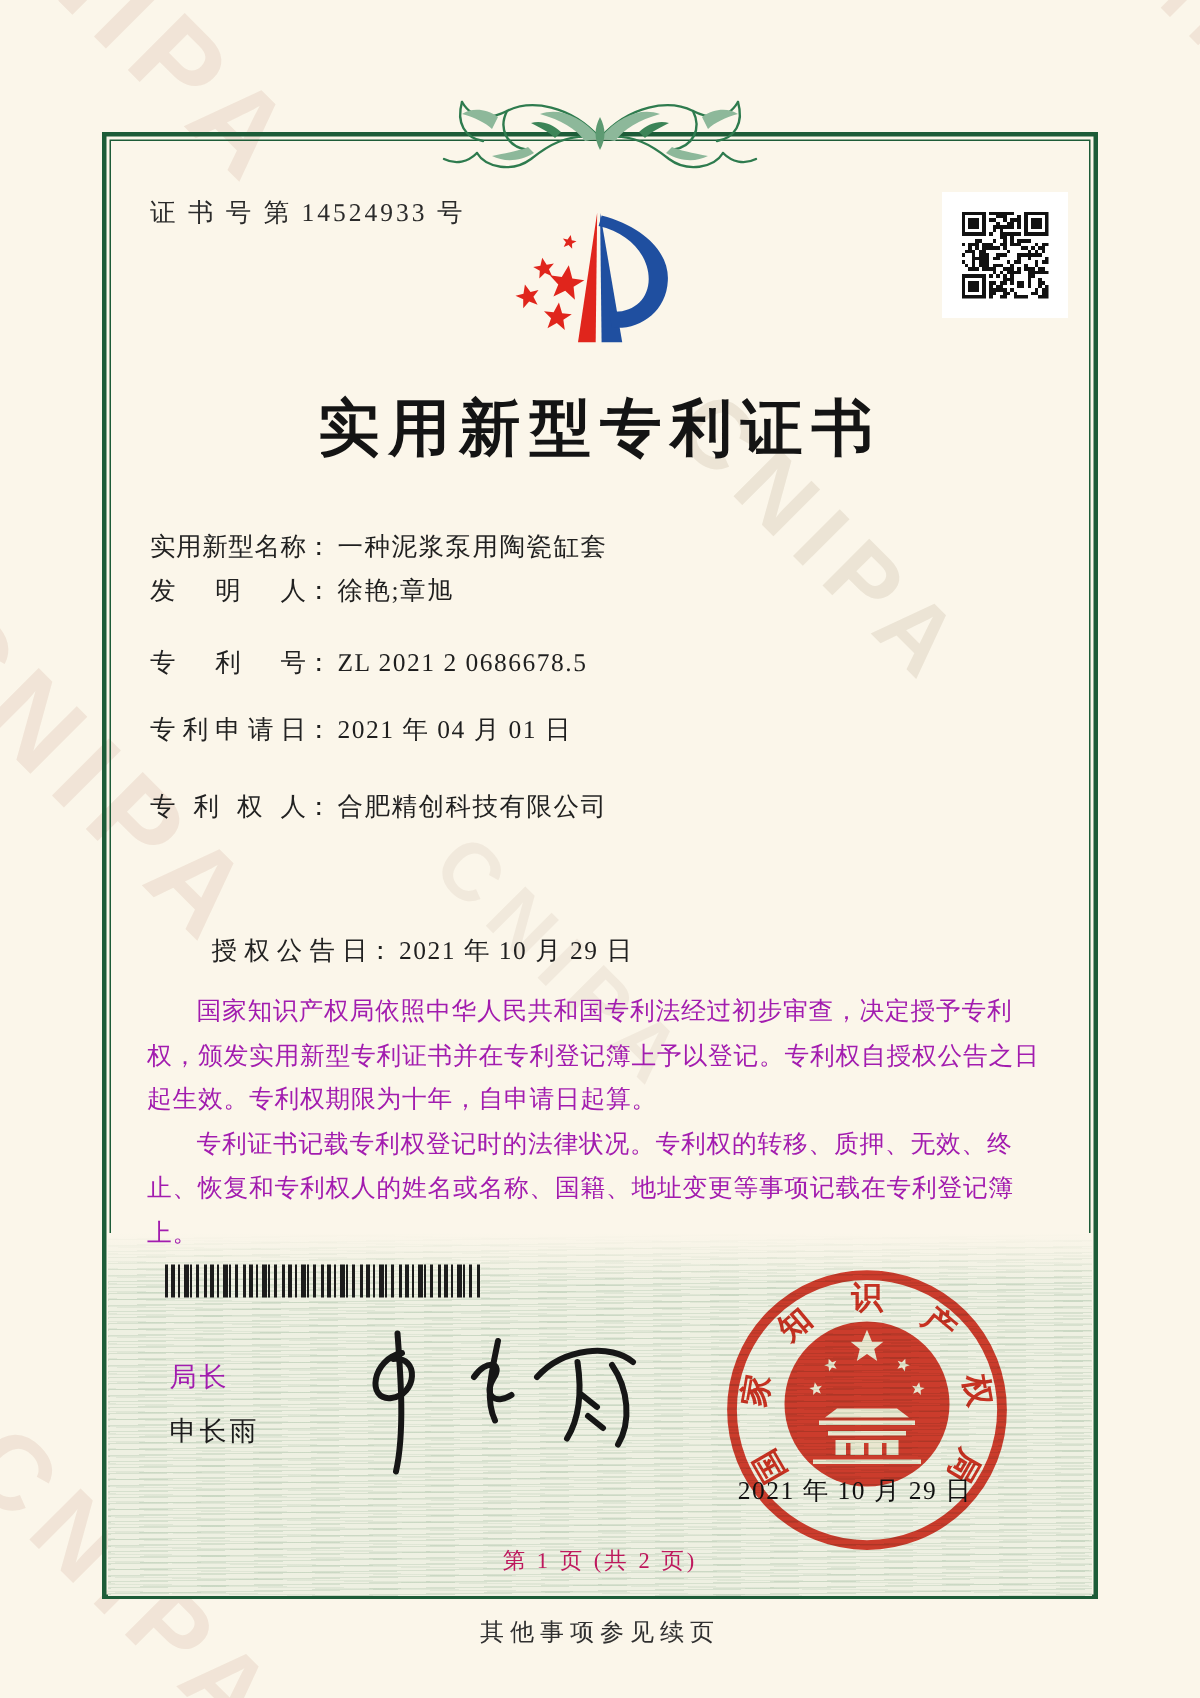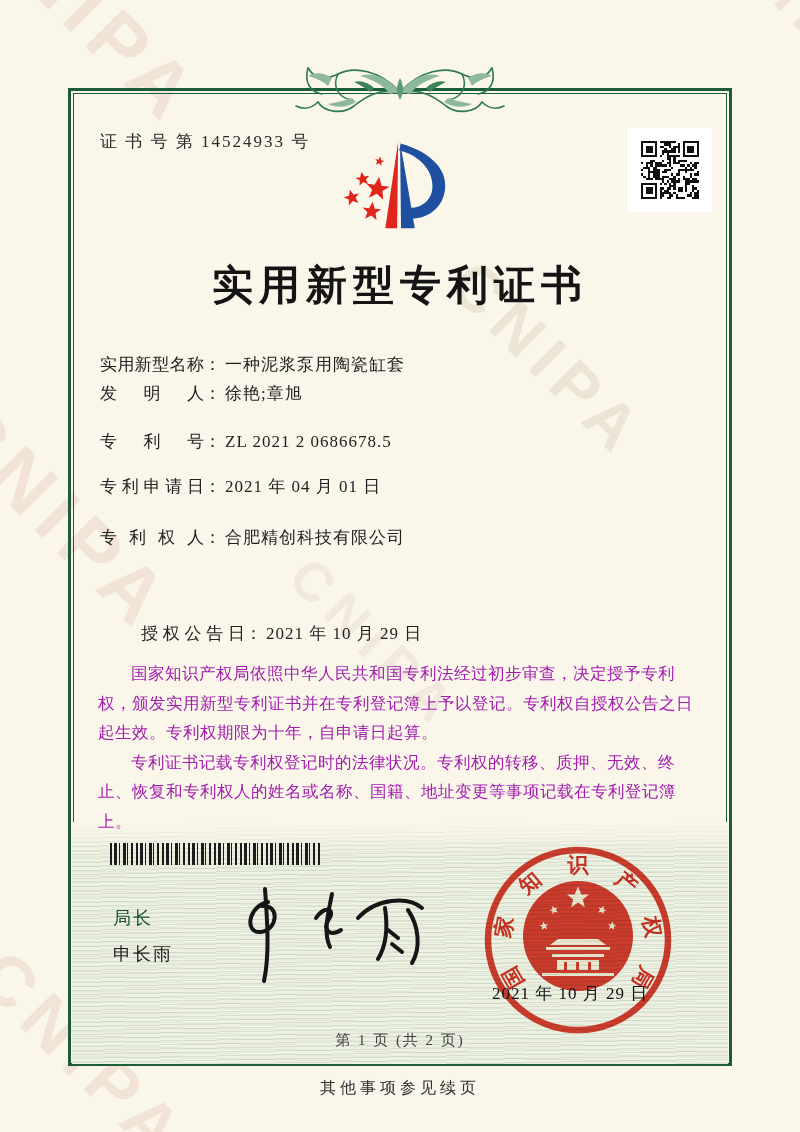--- a/index.html
+++ b/index.html
@@ -77,38 +77,38 @@
     position:absolute;left:110px;top:843px;width:212px;height:22px;
     background:repeating-linear-gradient(90deg,
       #1c1c1c 0 2px, rgba(0,0,0,0) 2px 4px,
       #1c1c1c 4px 7px, rgba(0,0,0,0) 7px 9px,
       #1c1c1c 9px 10px, rgba(0,0,0,0) 10px 13px,
       #1c1c1c 13px 16px, rgba(0,0,0,0) 16px 17px,
       #1c1c1c 17px 18px, rgba(0,0,0,0) 18px 21px,
       #1c1c1c 21px 23px, rgba(0,0,0,0) 23px 26px);
   }
   
-  .sig-title{position:absolute;left:113px;top:906px;font-family:var(--sans);font-size:18px;letter-spacing:2px;color:#14532d;}
+  .sig-title{position:absolute;left:113px;top:906px;font-family:var(--sans);font-size:18px;letter-spacing:2px;color:#a21caf;}
   .sig-name{position:absolute;left:113px;top:942px;font-family:var(--sans);font-size:18px;letter-spacing:2px;color:#1c1c1c;}
   .sig-hand{position:absolute;left:228px;top:886px;width:210px;height:100px;}
   
   .seal{position:absolute;left:480px;top:842px;width:196px;height:196px;mix-blend-mode:multiply;}
   .seal svg{position:absolute;inset:0;}
   .seal-ring-text{position:absolute;inset:0;}
   .seal-char{
     position:absolute;left:50%;top:50%;width:24px;height:26px;margin:-13px 0 0 -12px;
     font-size:21px;font-weight:700;color:var(--seal-red);text-align:center;line-height:26px;
     font-family:var(--serif);
   }
   .seal-date{
     position:absolute;left:470px;top:982px;width:200px;text-align:center;
     font-size:17px;color:#111;letter-spacing:1px;z-index:5;
   }
   
-  .page-info{position:absolute;left:0;top:1031px;width:100%;text-align:center;font-size:15px;letter-spacing:2px;color:#404040;}
+  .page-info{position:absolute;left:0;top:1031px;width:100%;text-align:center;font-size:15px;letter-spacing:2px;color:#be185d;}
   .continuation{position:absolute;left:0;top:1078px;width:100%;text-align:center;font-size:16px;letter-spacing:4px;color:#303030;}
   
   .ornament{position:absolute;left:278px;top:58px;width:244px;height:64px;}
 </style>
 </head>
 <body>
 
 <div class="page">
 
   <span class="wm wm1">CNIPA</span>

